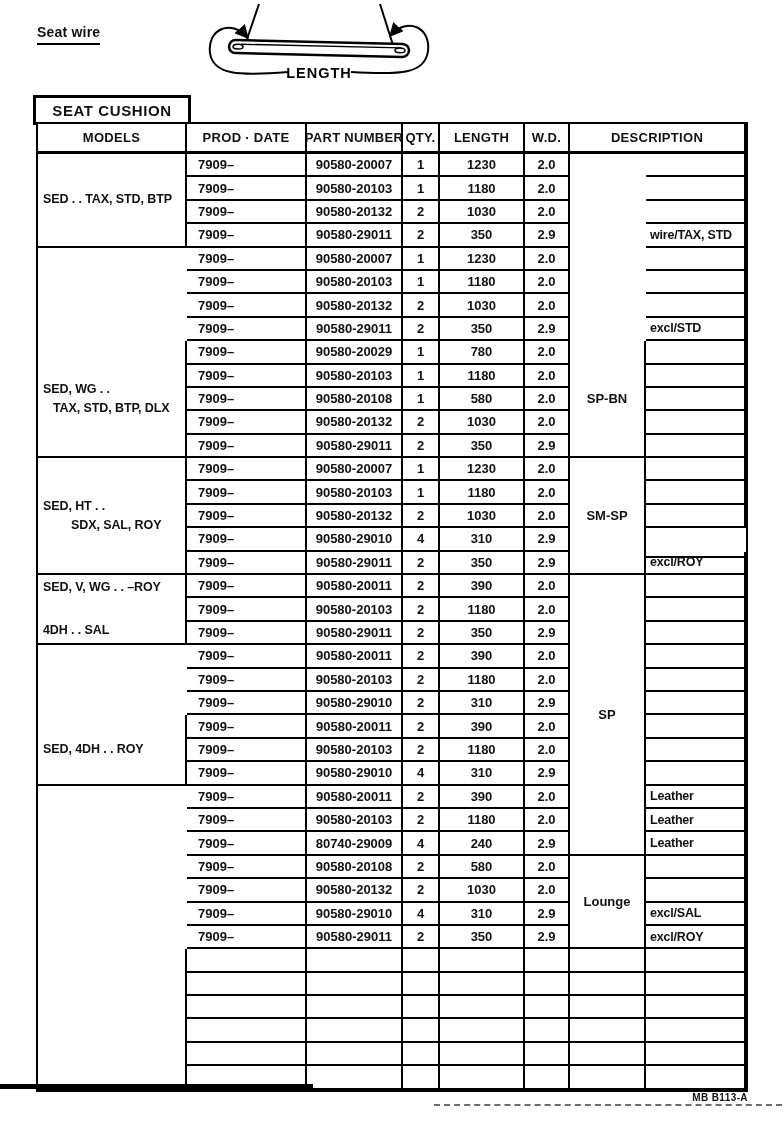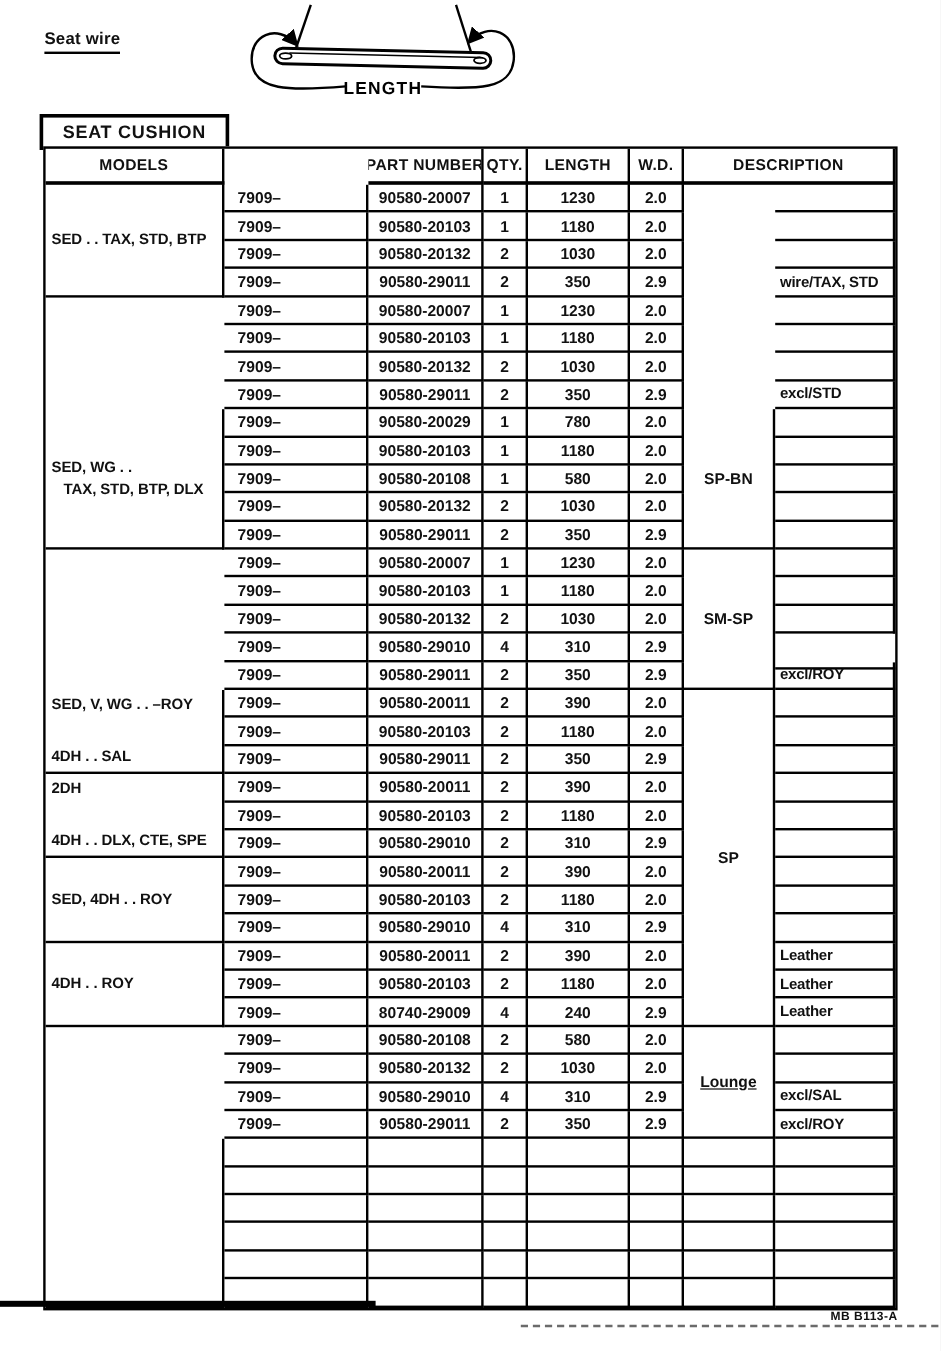--- a/index.html
+++ b/index.html
@@ -59,20 +59,21 @@
     </g>
     <text x="124" y="75" text-anchor="middle">LENGTH</text>
   </svg>
 
   <div class="cushion-box">
     <span>SEAT CUSHION</span>
   </div>
 
   <div class="tbl">
       <div class="cell h" style="grid-area: 1 / 1 / span 1 / span 1;">MODELS</div>
+      <div class="cell h" style="grid-area: 1 / 2 / span 1 / span 1;">PROD · DATE</div>
       <div class="cell h" style="grid-area: 1 / 3 / span 1 / span 1;">PART NUMBER</div>
       <div class="cell h" style="grid-area: 1 / 4 / span 1 / span 1;">QTY.</div>
       <div class="cell h" style="grid-area: 1 / 5 / span 1 / span 1;">LENGTH</div>
       <div class="cell h" style="grid-area: 1 / 6 / span 1 / span 1;">W.D.</div>
       <div class="cell model" style="grid-area: 2 / 1 / span 4 / span 1;">
         <div>SED . . TAX, STD, BTP</div>
       </div>
       <div class="cell h" style="grid-area: 1 / 7 / span 1 / span 2;">DESCRIPTION</div>
       <div class="cell tl" style="grid-area: 2 / 2 / span 1 / span 1;">7909–</div>
       <div class="cell" style="grid-area: 2 / 3 / span 1 / span 1;">90580-20007</div>
@@ -149,20 +150,24 @@
       <div class="cell" style="grid-area: 13 / 4 / span 1 / span 1;">2</div>
       <div class="cell" style="grid-area: 13 / 5 / span 1 / span 1;">1030</div>
       <div class="cell" style="grid-area: 13 / 6 / span 1 / span 1;">2.0</div>
       <div class="cell note" style="grid-area: 13 / 8 / span 1 / span 1;"></div>
       <div class="cell tl" style="grid-area: 14 / 2 / span 1 / span 1;">7909–</div>
       <div class="cell" style="grid-area: 14 / 3 / span 1 / span 1;">90580-29011</div>
       <div class="cell" style="grid-area: 14 / 4 / span 1 / span 1;">2</div>
       <div class="cell" style="grid-area: 14 / 5 / span 1 / span 1;">350</div>
       <div class="cell" style="grid-area: 14 / 6 / span 1 / span 1;">2.9</div>
       <div class="cell note" style="grid-area: 14 / 8 / span 1 / span 1;"></div>
+      <div class="cell model" style="grid-area: 15 / 1 / span 5 / span 1;">
+        <div>SED, HT . .</div>
+        <div style="padding-left: 28px;">SDX, SAL, ROY</div>
+      </div>
       <div class="cell tl" style="grid-area: 15 / 2 / span 1 / span 1;">7909–</div>
       <div class="cell" style="grid-area: 15 / 3 / span 1 / span 1;">90580-20007</div>
       <div class="cell" style="grid-area: 15 / 4 / span 1 / span 1;">1</div>
       <div class="cell" style="grid-area: 15 / 5 / span 1 / span 1;">1230</div>
       <div class="cell" style="grid-area: 15 / 6 / span 1 / span 1;">2.0</div>
       <div class="cell note" style="grid-area: 15 / 8 / span 1 / span 1;"></div>
       <div class="cell tl" style="grid-area: 16 / 2 / span 1 / span 1;">7909–</div>
       <div class="cell" style="grid-area: 16 / 3 / span 1 / span 1;">90580-20103</div>
       <div class="cell" style="grid-area: 16 / 4 / span 1 / span 1;">1</div>
       <div class="cell" style="grid-area: 16 / 5 / span 1 / span 1;">1180</div>
@@ -201,24 +206,20 @@
       <div class="cell" style="grid-area: 21 / 4 / span 1 / span 1;">2</div>
       <div class="cell" style="grid-area: 21 / 5 / span 1 / span 1;">1180</div>
       <div class="cell" style="grid-area: 21 / 6 / span 1 / span 1;">2.0</div>
       <div class="cell note" style="grid-area: 21 / 8 / span 1 / span 1;"></div>
       <div class="cell tl" style="grid-area: 22 / 2 / span 1 / span 1;">7909–</div>
       <div class="cell" style="grid-area: 22 / 3 / span 1 / span 1;">90580-29011</div>
       <div class="cell" style="grid-area: 22 / 4 / span 1 / span 1;">2</div>
       <div class="cell" style="grid-area: 22 / 5 / span 1 / span 1;">350</div>
       <div class="cell" style="grid-area: 22 / 6 / span 1 / span 1;">2.9</div>
       <div class="cell note" style="grid-area: 22 / 8 / span 1 / span 1;"></div>
-      <div class="cell model spread" style="grid-area: 23 / 1 / span 3 / span 1;">
-        <div>2DH</div>
-        <div>4DH . . DLX, CTE, SPE</div>
-      </div>
       <div class="cell tl" style="grid-area: 23 / 2 / span 1 / span 1;">7909–</div>
       <div class="cell" style="grid-area: 23 / 3 / span 1 / span 1;">90580-20011</div>
       <div class="cell" style="grid-area: 23 / 4 / span 1 / span 1;">2</div>
       <div class="cell" style="grid-area: 23 / 5 / span 1 / span 1;">390</div>
       <div class="cell" style="grid-area: 23 / 6 / span 1 / span 1;">2.0</div>
       <div class="cell note" style="grid-area: 23 / 8 / span 1 / span 1;"></div>
       <div class="cell tl" style="grid-area: 24 / 2 / span 1 / span 1;">7909–</div>
       <div class="cell" style="grid-area: 24 / 3 / span 1 / span 1;">90580-20103</div>
       <div class="cell" style="grid-area: 24 / 4 / span 1 / span 1;">2</div>
       <div class="cell" style="grid-area: 24 / 5 / span 1 / span 1;">1180</div>
@@ -244,23 +245,20 @@
       <div class="cell" style="grid-area: 27 / 4 / span 1 / span 1;">2</div>
       <div class="cell" style="grid-area: 27 / 5 / span 1 / span 1;">1180</div>
       <div class="cell" style="grid-area: 27 / 6 / span 1 / span 1;">2.0</div>
       <div class="cell note" style="grid-area: 27 / 8 / span 1 / span 1;"></div>
       <div class="cell tl" style="grid-area: 28 / 2 / span 1 / span 1;">7909–</div>
       <div class="cell" style="grid-area: 28 / 3 / span 1 / span 1;">90580-29010</div>
       <div class="cell" style="grid-area: 28 / 4 / span 1 / span 1;">4</div>
       <div class="cell" style="grid-area: 28 / 5 / span 1 / span 1;">310</div>
       <div class="cell" style="grid-area: 28 / 6 / span 1 / span 1;">2.9</div>
       <div class="cell note" style="grid-area: 28 / 8 / span 1 / span 1;"></div>
-      <div class="cell model" style="grid-area: 29 / 1 / span 3 / span 1;">
-        <div>4DH . . ROY</div>
-      </div>
       <div class="cell tl" style="grid-area: 29 / 2 / span 1 / span 1;">7909–</div>
       <div class="cell" style="grid-area: 29 / 3 / span 1 / span 1;">90580-20011</div>
       <div class="cell" style="grid-area: 29 / 4 / span 1 / span 1;">2</div>
       <div class="cell" style="grid-area: 29 / 5 / span 1 / span 1;">390</div>
       <div class="cell" style="grid-area: 29 / 6 / span 1 / span 1;">2.0</div>
       <div class="cell note" style="grid-area: 29 / 8 / span 1 / span 1;">Leather</div>
       <div class="cell tl" style="grid-area: 30 / 2 / span 1 / span 1;">7909–</div>
       <div class="cell" style="grid-area: 30 / 3 / span 1 / span 1;">90580-20103</div>
       <div class="cell" style="grid-area: 30 / 4 / span 1 / span 1;">2</div>
       <div class="cell" style="grid-area: 30 / 5 / span 1 / span 1;">1180</div>
@@ -292,21 +290,21 @@
       <div class="cell note" style="grid-area: 34 / 8 / span 1 / span 1;">excl/SAL</div>
       <div class="cell tl" style="grid-area: 35 / 2 / span 1 / span 1;">7909–</div>
       <div class="cell" style="grid-area: 35 / 3 / span 1 / span 1;">90580-29011</div>
       <div class="cell" style="grid-area: 35 / 4 / span 1 / span 1;">2</div>
       <div class="cell" style="grid-area: 35 / 5 / span 1 / span 1;">350</div>
       <div class="cell" style="grid-area: 35 / 6 / span 1 / span 1;">2.9</div>
       <div class="cell note" style="grid-area: 35 / 8 / span 1 / span 1;">excl/ROY</div>
       <div class="cell" style="grid-area: 10 / 7 / span 5 / span 1;">SP-BN</div>
       <div class="cell" style="grid-area: 15 / 7 / span 5 / span 1;">SM-SP</div>
       <div class="cell" style="grid-area: 20 / 7 / span 12 / span 1;">SP</div>
-      <div class="cell" style="grid-area: 32 / 7 / span 4 / span 1; text-decoration: underline;">Lounge</div>
+      <div class="cell" style="grid-area: 32 / 7 / span 4 / span 1;">Lounge</div>
       <div class="cell model" style="grid-area: 36 / 1 / span 6 / span 1;"></div>
       <div class="cell" style="grid-area: 36 / 2 / span 1 / span 1;"></div>
       <div class="cell" style="grid-area: 36 / 3 / span 1 / span 1;"></div>
       <div class="cell" style="grid-area: 36 / 4 / span 1 / span 1;"></div>
       <div class="cell" style="grid-area: 36 / 5 / span 1 / span 1;"></div>
       <div class="cell" style="grid-area: 36 / 6 / span 1 / span 1;"></div>
       <div class="cell" style="grid-area: 36 / 7 / span 1 / span 1;"></div>
       <div class="cell" style="grid-area: 36 / 8 / span 1 / span 1;"></div>
       <div class="cell" style="grid-area: 37 / 2 / span 1 / span 1;"></div>
       <div class="cell" style="grid-area: 37 / 3 / span 1 / span 1;"></div>

